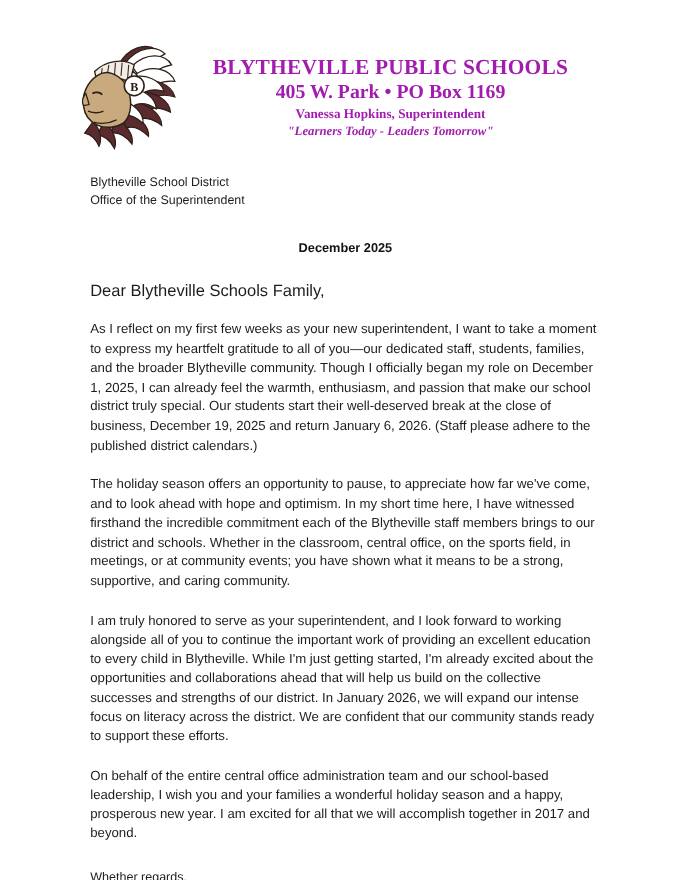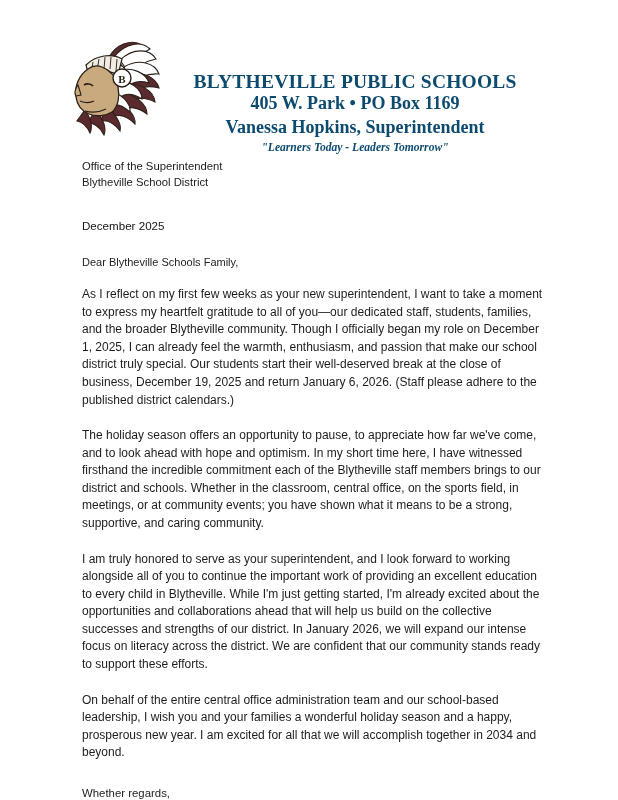--- a/index.html
+++ b/index.html
@@ -32,39 +32,38 @@
   }
   .logo-wrap svg { display: block; }
 
   .masthead {
     position: absolute;
     left: 160px;
     top: 52px;
     width: 390px;
     text-align: center;
     font-family: "Liberation Serif", serif;
-    color: #0c4a6e;
-    margin-top: 20px;
+    color: #a21caf;
   }
   .org-name {
     font-size: 19.5px;
     font-weight: bold;
     letter-spacing: 0.2px;
     line-height: 1.05;
     white-space: nowrap;
   }
   .addr-line {
     font-size: 18px;
     font-weight: bold;
     line-height: 1.28;
     white-space: nowrap;
   }
   .addr-line.city { letter-spacing: 0.1px; }
   .super-line {
-    font-size: 18px;
+    font-size: 12px;
     font-weight: bold;
     line-height: 1.3;
   }
   .motto {
     font-size: 11.6px;
     font-weight: bold;
     font-style: italic;
     line-height: 1.35;
     margin-top: 1px;
   }
@@ -78,27 +77,28 @@
   }
 
   .sender-block {
     font-size: 11.3px;
     line-height: 1.42;
     color: #1d1d1d;
   }
 
   .date-line {
     font-size: 11.6px;
-    font-weight: normal;
+    font-weight: bold;
     margin-top: 29px;
     color: #131313;
+    text-align: center;
   }
 
   .salutation {
-    font-size: 11px;
+    font-size: 15px;
     margin-top: 24px;
     color: #1d1d1d;
   }
 
   .para {
     font-size: 12px;
     line-height: 1.465;
     margin-top: 18px;
     color: #1d1d1d;
     text-align: left;
@@ -168,28 +168,28 @@
     <div class="org-name">BLYTHEVILLE PUBLIC SCHOOLS</div>
     <div class="addr-line">405 W. Park • PO Box 1169</div>
     <div class="super-line">Vanessa Hopkins, Superintendent</div>
     <div class="motto">"Learners Today - Leaders Tomorrow"</div>
   </div>
 </div>
 
 <div class="letter">
 
   <div class="sender-block">
+    <div>Blytheville School District</div>
     <div>Office of the Superintendent</div>
-    <div>Blytheville School District</div>
   </div>
 
   <div class="date-line">December 2025</div>
 
   <div class="salutation">Dear Blytheville Schools Family,</div>
 
   <p class="para">As I reflect on my first few weeks as your new superintendent, I want to take a moment to express my heartfelt gratitude to all of you—our dedicated staff, students, families, and the broader Blytheville community. Though I officially began my role on December 1, 2025, I can already feel the warmth, enthusiasm, and passion that make our school district truly special. Our students start their well-deserved break at the close of business, December 19, 2025 and return January 6, 2026.  (Staff please adhere to the published district calendars.)</p>
   <p class="para">The holiday season offers an opportunity to pause, to appreciate how far we've come, and to look ahead with hope and optimism. In my short time here, I have witnessed firsthand the incredible commitment each of the Blytheville staff members brings to our district and schools. Whether in the classroom, central office, on the sports field, in meetings, or at community events; you have shown what it means to be a strong, supportive, and caring community.</p>
   <p class="para">I am truly honored to serve as your superintendent, and I look forward to working alongside all of you to continue the important work of providing an excellent education to every child in Blytheville. While I'm just getting started, I'm already excited about the opportunities and collaborations ahead that will help us build on the collective successes and strengths of our district. In January 2026, we will expand our intense focus on literacy across the district. We are confident that our community stands ready to support these efforts.</p>
-  <p class="para">On behalf of the entire central office administration team and our school-based leadership, I wish you and your families a wonderful holiday season and a happy, prosperous new year. I am excited for all that we will accomplish together in 2034 and beyond.</p>
+  <p class="para">On behalf of the entire central office administration team and our school-based leadership, I wish you and your families a wonderful holiday season and a happy, prosperous new year. I am excited for all that we will accomplish together in 2017 and beyond.</p>
 
   <div class="closing">Whether regards,</div>
 
 </div>
 
 </body></html>

